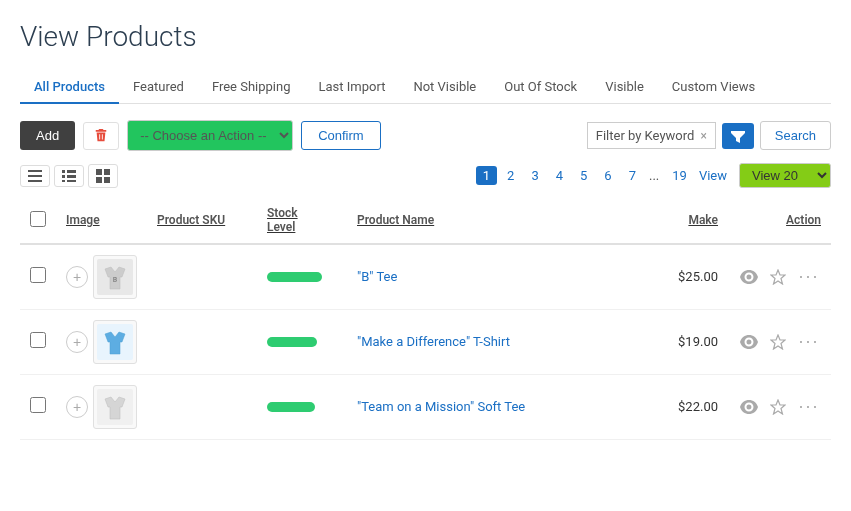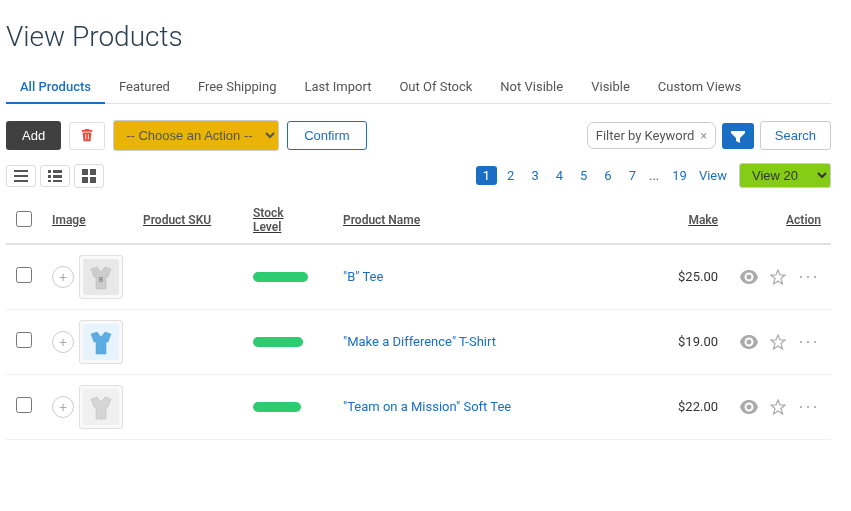--- a/index.html
+++ b/index.html
@@ -6,21 +6,21 @@
     body {
       font-family: -apple-system, BlinkMacSystemFont, 'Segoe UI', Roboto, sans-serif;
       background: #f4f6f9;
       color: #333;
       font-size: 13px;
     }
     .page-container {
       background: #fff;
       min-height: 511px;
       width: 851px;
-      padding: 20px 20px 20px 6px;
+      padding: 20px 20px 20px 20px;
     }
     .page-title {
       font-size: 28px;
       font-weight: 300;
       color: #2c3e50;
       margin-bottom: 18px;
     }
     .tabs-bar {
       display: flex;
       gap: 0;
@@ -69,42 +69,42 @@
       display: flex;
       align-items: center;
     }
     .btn-delete svg { width:14px; height:14px; }
     .action-select {
       border: 1px solid #ccc;
       padding: 6px 8px;
       border-radius: 3px;
       font-size: 13px;
       color: #555;
-      background: #eab308;
+      background: #22c55e;
       min-width: 160px;
       cursor: pointer;
     }
     .btn-confirm {
       background: #fff;
       color: #1a6fc4;
       border: 1px solid #1a6fc4;
       padding: 6px 16px;
       border-radius: 3px;
       cursor: pointer;
       font-size: 13px;
     }
     .filter-area {
       display: flex;
       align-items: center;
       gap: 6px;
       margin-left: auto;
     }
     .filter-keyword {
       border: 1px solid #ccc;
-      border-radius: 7px;
+      border-radius: 0;
       padding: 5px 8px;
       display: flex;
       align-items: center;
       gap: 6px;
       background: #fff;
       font-size: 13px;
       color: #555;
     }
     .filter-keyword .close-x {
       cursor: pointer;
@@ -277,22 +277,22 @@
 
 <div class="page-container">
 
   <h1 class="page-title">View Products</h1>
 
   <div class="tabs-bar">
     <div class="tab-item active">All Products</div>
     <div class="tab-item">Featured</div>
     <div class="tab-item">Free Shipping</div>
     <div class="tab-item">Last Import</div>
+    <div class="tab-item">Not Visible</div>
     <div class="tab-item">Out Of Stock</div>
-    <div class="tab-item">Not Visible</div>
     <div class="tab-item">Visible</div>
     <div class="tab-item">Custom Views</div>
   </div>
 
   <div class="toolbar">
     <button class="btn-add">Add</button>
     <button class="btn-delete">
       <svg viewBox="0 0 14 16" fill="#e74c3c" xmlns="http://www.w3.org/2000/svg">
         <path d="M5 0h4l1 1h3v2H1V1h3L5 0zM2 4h10l-1 10H3L2 4zm3 2v6h1V6H5zm3 0v6h1V6H8z"></path>
       </svg>

